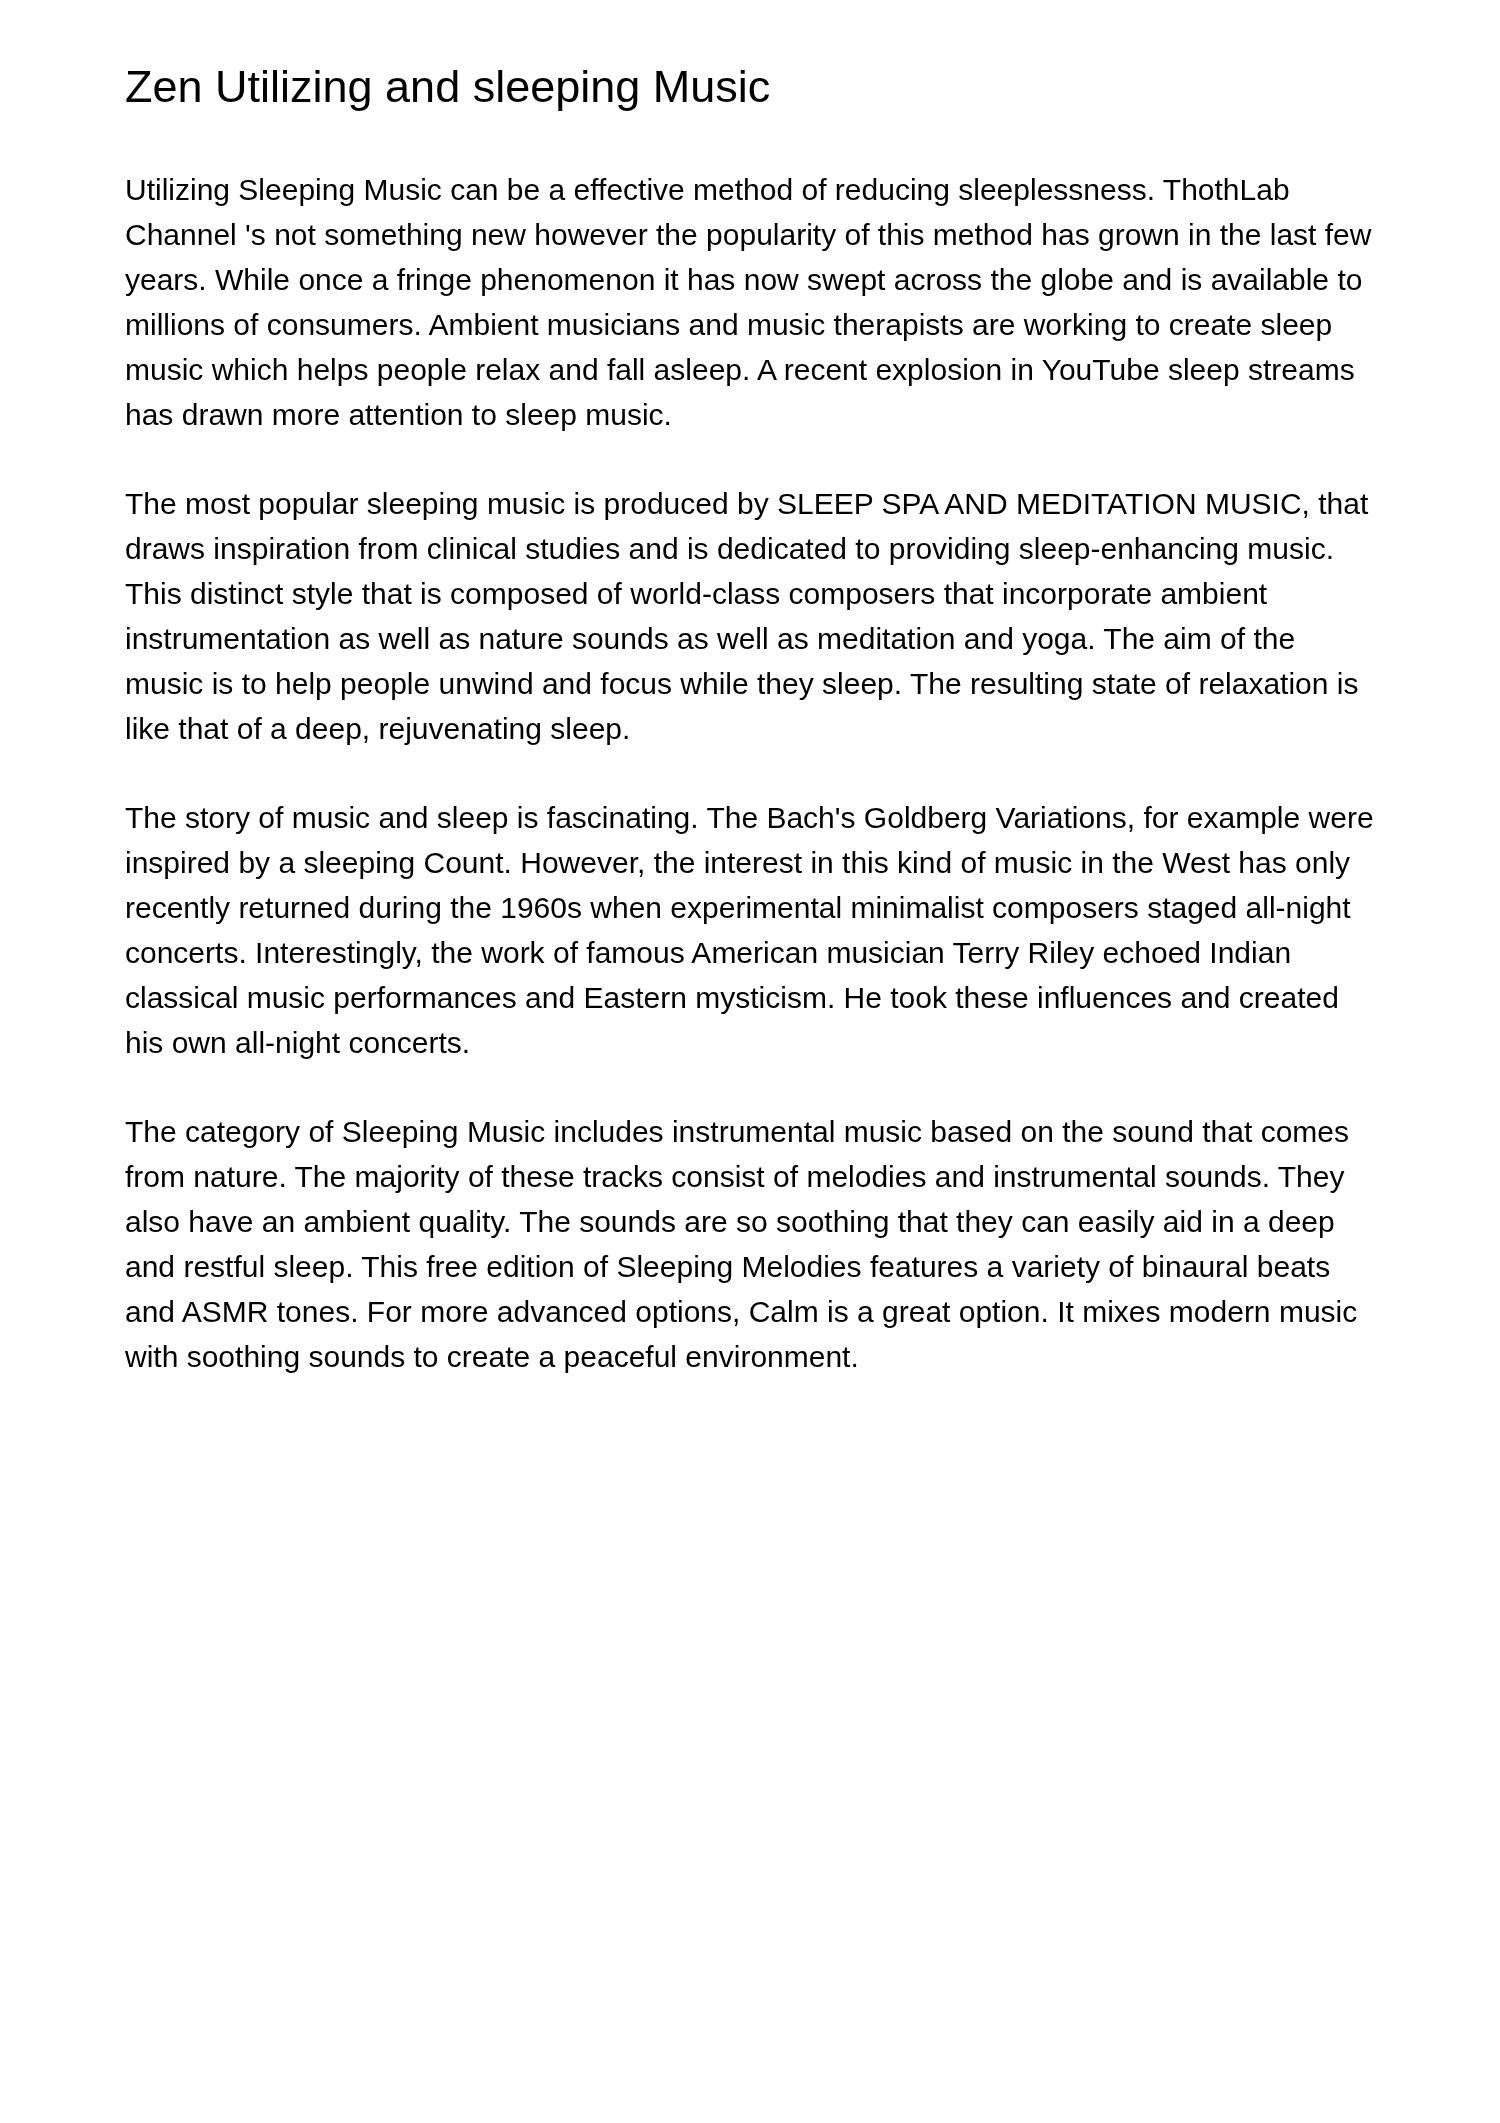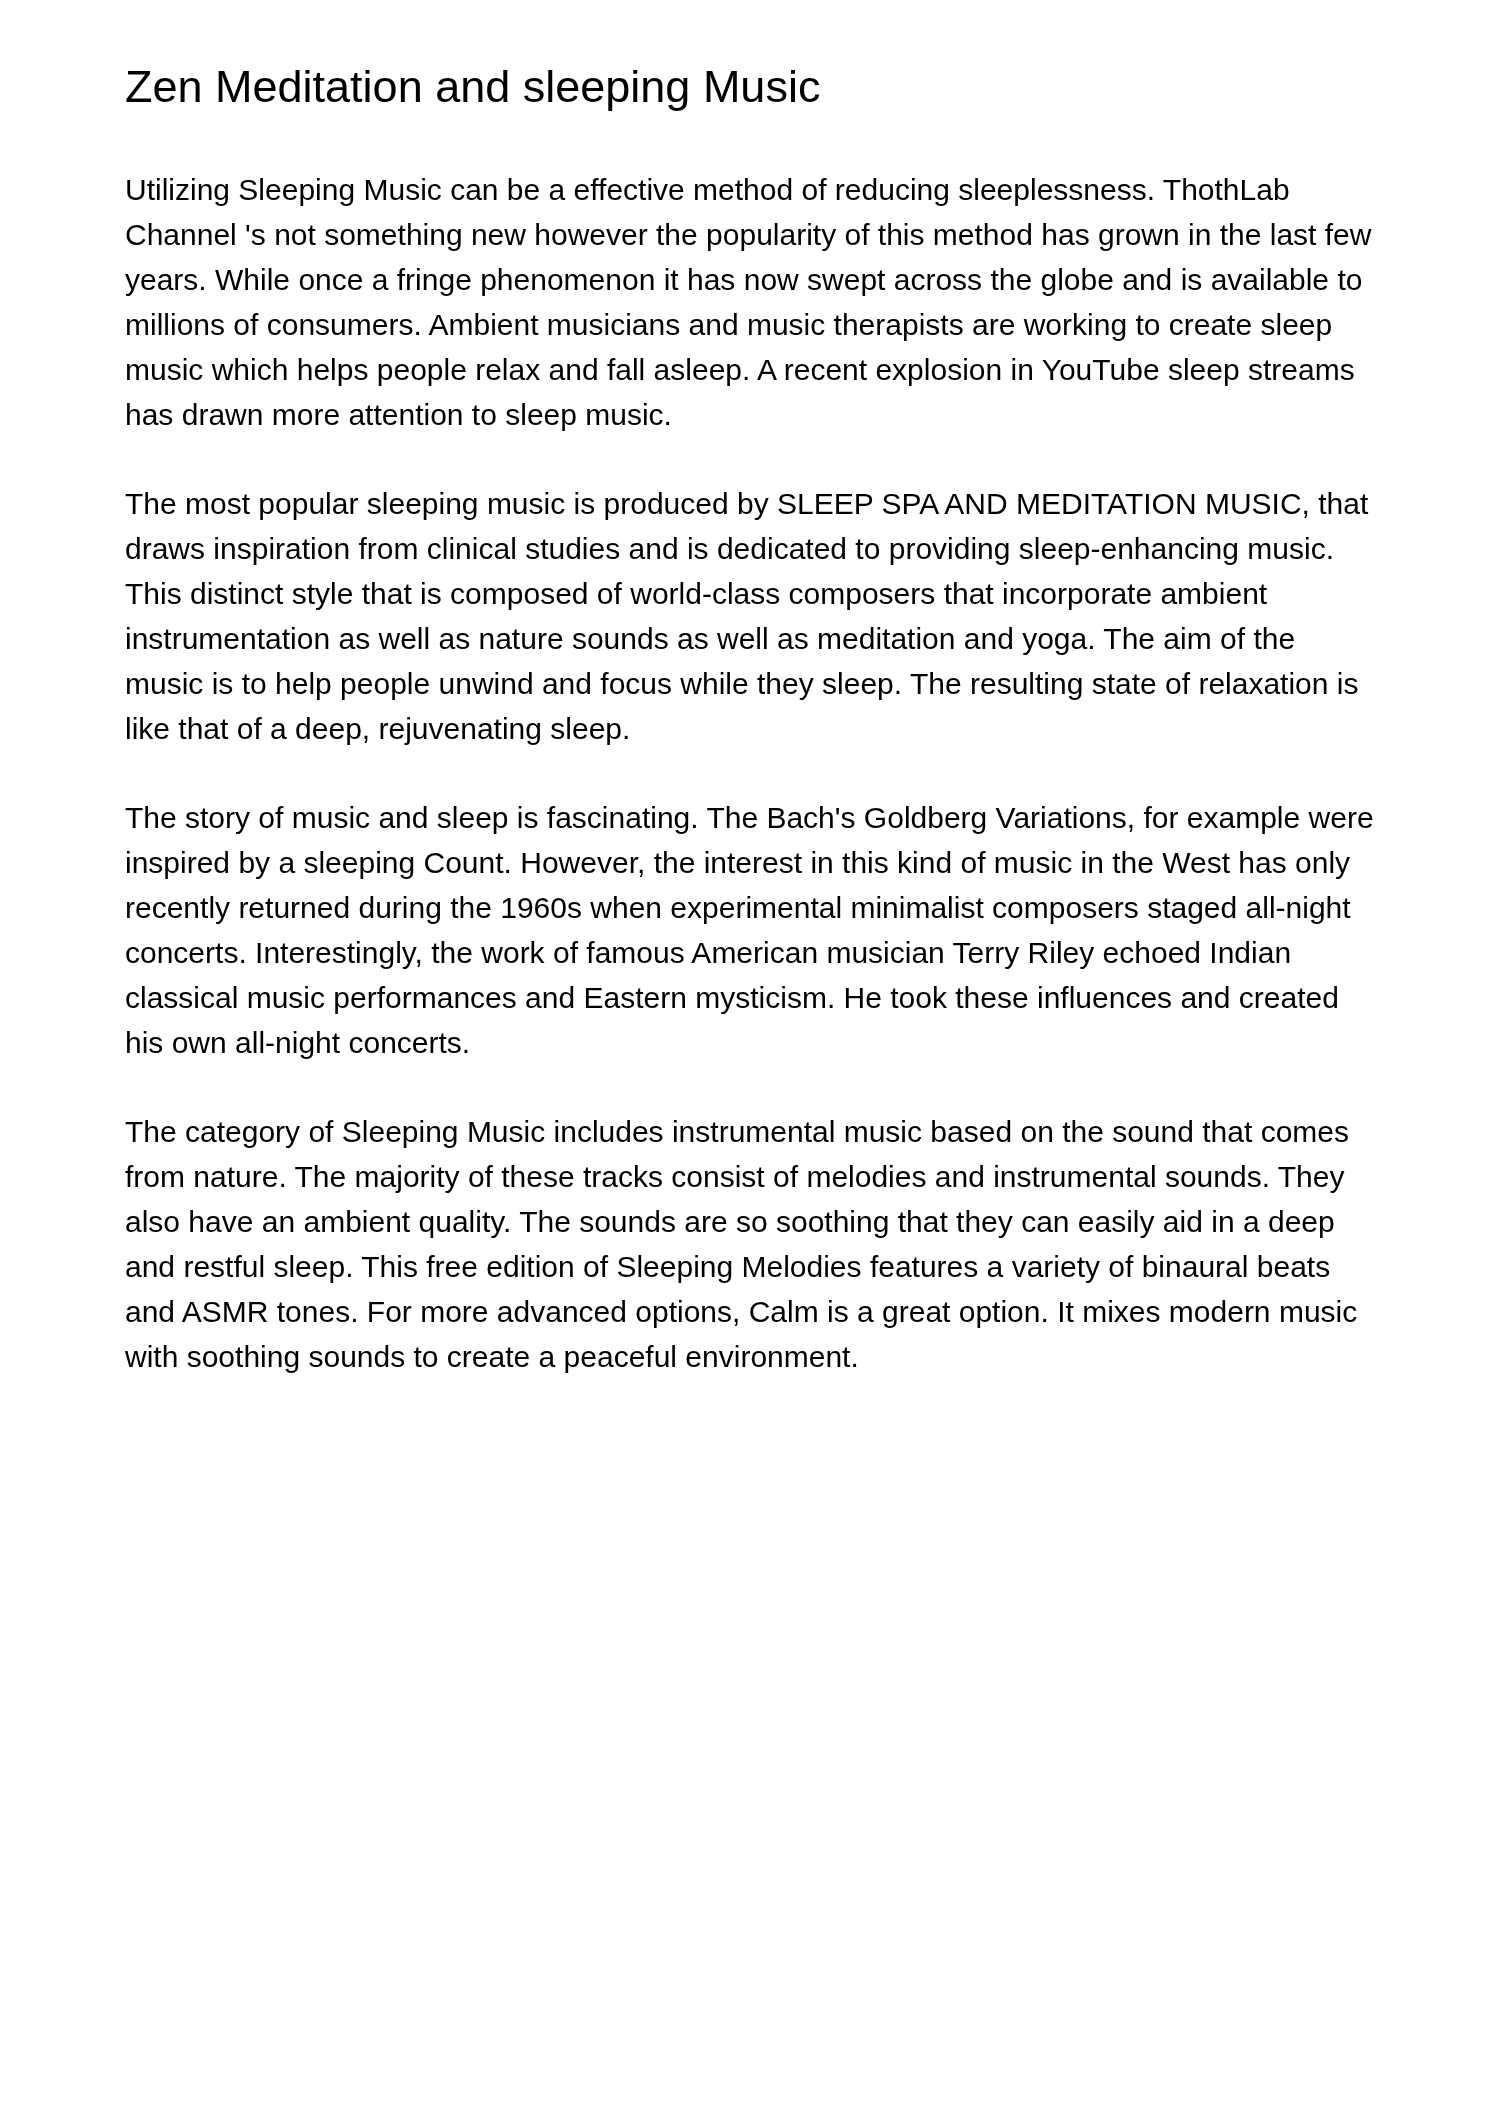--- a/index.html
+++ b/index.html
@@ -41,21 +41,21 @@
       color: #000000;
       letter-spacing: 0;
       word-spacing: normal;
     }
   </style>
 </head>
 <body>
 
 <div class="page">
   <div class="content">
-    <h1 class="doc-title">Zen Meditation and sleeping Music</h1>
+    <h1 class="doc-title">Zen Utilizing and sleeping Music</h1>
 
     <p class="doc-para">Utilizing Sleeping Music can be a effective method of reducing sleeplessness. ThothLab Channel 's not something new however the popularity of this method has grown in the last few years. While once a fringe phenomenon it has now swept across the globe and is available to millions of consumers. Ambient musicians and music therapists are working to create sleep music which helps people relax and fall asleep. A recent explosion in YouTube sleep streams has drawn more attention to sleep music.</p>
 
     <p class="doc-para">The most popular sleeping music is produced by SLEEP SPA AND MEDITATION MUSIC, that draws inspiration from clinical studies and is dedicated to providing sleep-enhancing music. This distinct style that is composed of world-class composers that incorporate ambient instrumentation as well as nature sounds as well as meditation and yoga. The aim of the music is to help people unwind and focus while they sleep. The resulting state of relaxation is like that of a deep, rejuvenating sleep.</p>
 
     <p class="doc-para">The story of music and sleep is fascinating. The Bach's Goldberg Variations, for example were inspired by a sleeping Count. However, the interest in this kind of music in the West has only recently returned during the 1960s when experimental minimalist composers staged all-night concerts. Interestingly, the work of famous American musician Terry Riley echoed Indian classical music performances and Eastern mysticism. He took these influences and created his own all-night concerts.</p>
 
     <p class="doc-para">The category of Sleeping Music includes instrumental music based on the sound that comes from nature. The majority of these tracks consist of melodies and instrumental sounds. They also have an ambient quality. The sounds are so soothing that they can easily aid in a deep and restful sleep. This free edition of Sleeping Melodies features a variety of binaural beats and ASMR tones. For more advanced options, Calm is a great option. It mixes modern music with soothing sounds to create a peaceful environment.</p>
   </div>
 </div>

